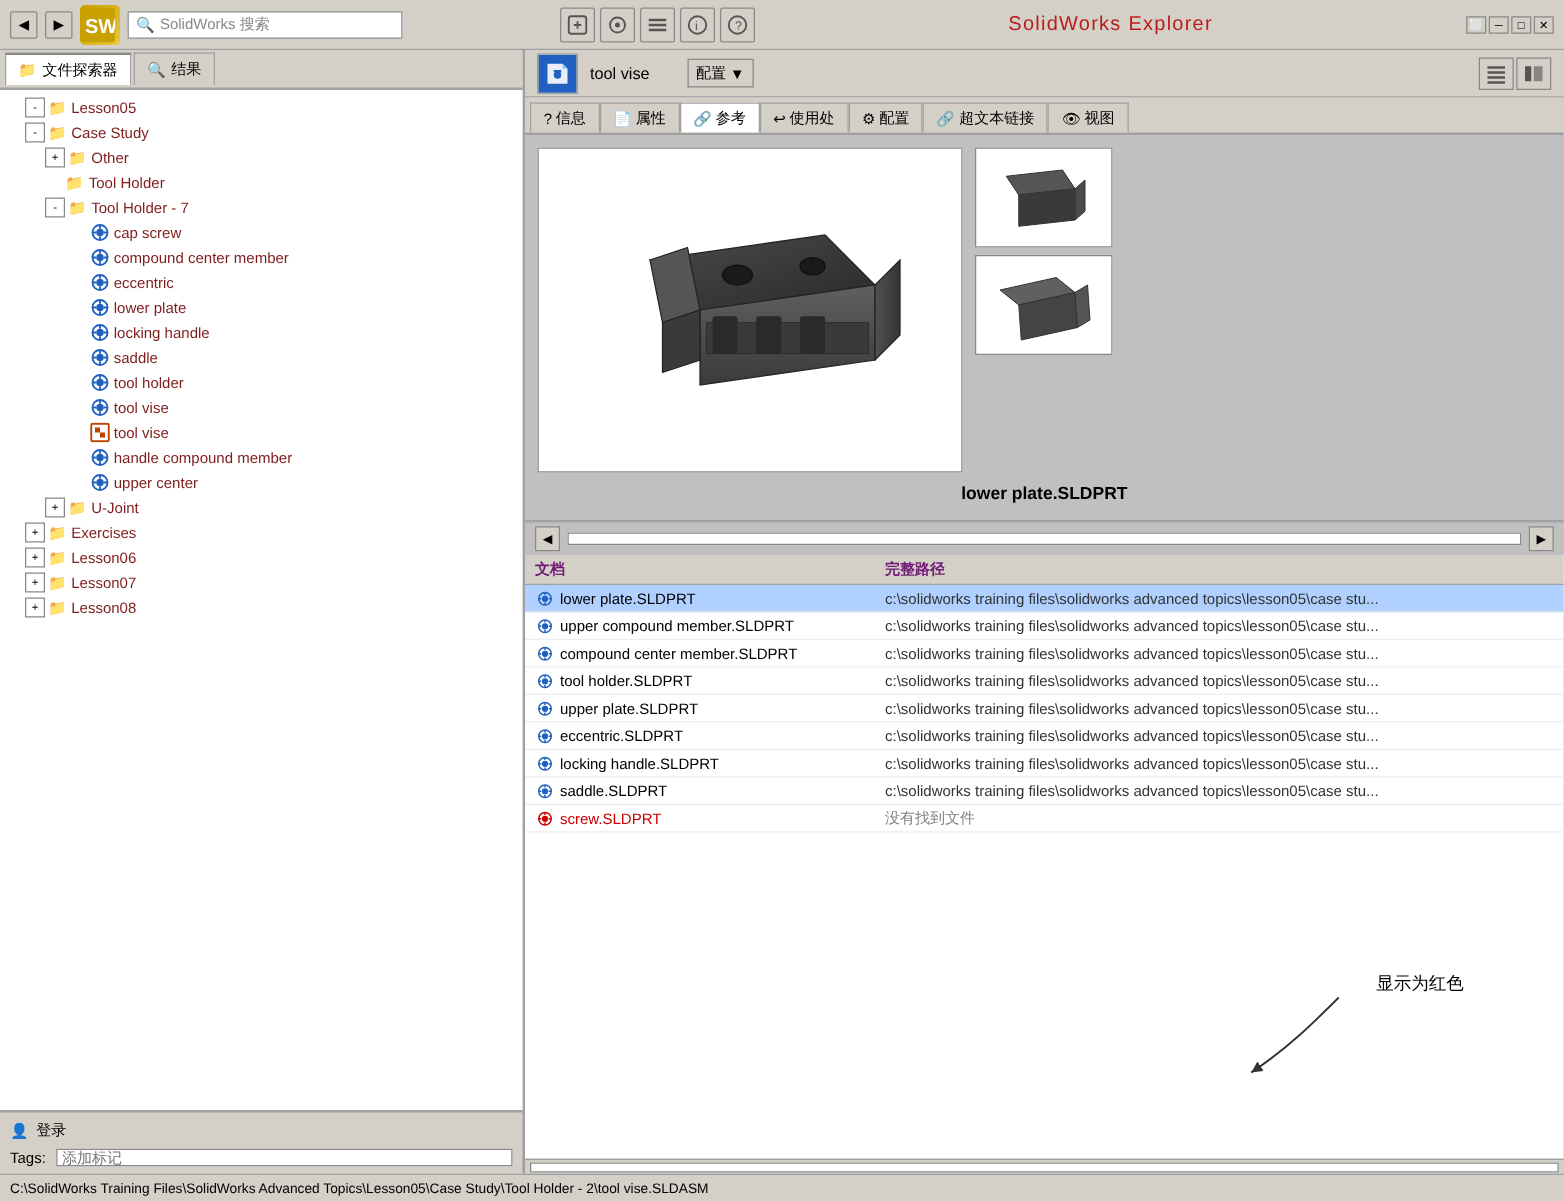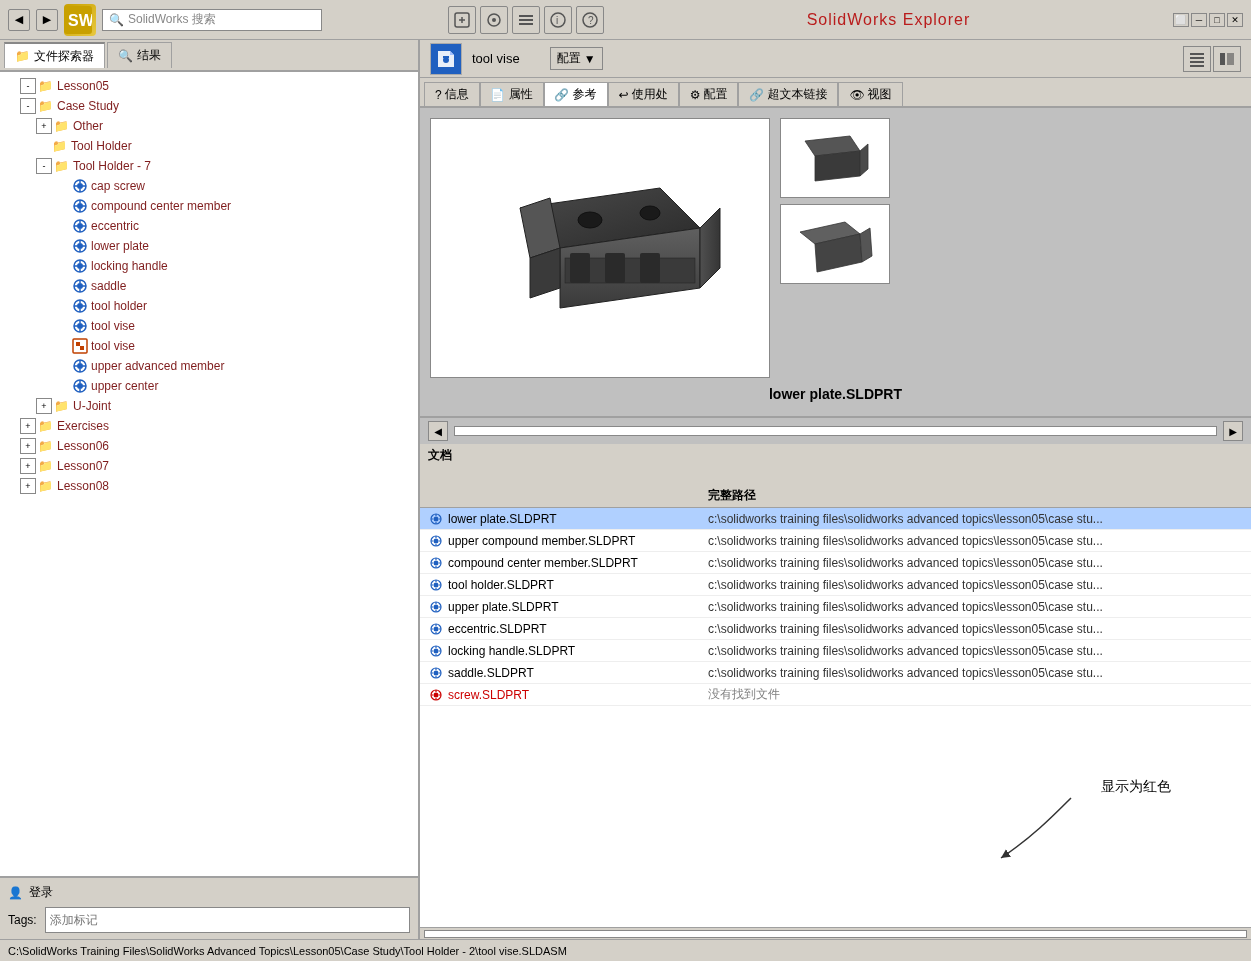--- a/index.html
+++ b/index.html
@@ -214,21 +214,21 @@
       gap: 6px;
       margin-bottom: 6px;
     }
     .tags-section {
       display: flex;
       align-items: center;
       gap: 8px;
     }
     .tags-input {
       flex: 1;
-      height: 26px;
+      height: 14px;
       border: 1px solid #888;
       padding: 0 4px;
       font-size: 12px;
       color: #888;
     }
 
     
     .status-bar {
       height: 22px;
       background: #d4d0c8;
@@ -408,28 +408,27 @@
     }
     .docs-header {
       display: flex;
       background: #d4d0c8;
       border-bottom: 1px solid #a0a0a0;
       padding: 3px 8px;
     }
     .docs-col-header {
       font-size: 12px;
       font-weight: bold;
-      color: #000000;
+      color: #701a75;
     }
     .docs-col-doc {
       width: 280px;
     }
     .docs-col-path {
       flex: 1;
-      margin-top: 40px;
     }
     .docs-row {
       display: flex;
       align-items: center;
       padding: 2px 8px;
       border-bottom: 1px solid #eee;
       min-height: 22px;
     }
     .docs-row.selected {
       background: #b0d0ff;
@@ -719,21 +718,21 @@
         <div class="tree-item">
           <span class="tree-indent" style="width:56px"></span>
           <span class="tree-spacer"></span>
           <span class="tree-icon">
             <svg width="16" height="16" viewBox="0 0 16 16">
               <circle cx="8" cy="8" r="6" fill="none" stroke="#2060c0" stroke-width="1.5"></circle>
               <circle cx="8" cy="8" r="3" fill="#2060c0"></circle>
               <path d="M8 2 L8 5 M8 11 L8 14 M2 8 L5 8 M11 8 L14 8" stroke="#2060c0" stroke-width="1.5"></path>
             </svg>
           </span>
-          <span class="tree-label">upper advanced member</span>
+          <span class="tree-label">handle compound member</span>
         </div>
 
         <div class="tree-item">
           <span class="tree-indent" style="width:56px"></span>
           <span class="tree-spacer"></span>
           <span class="tree-icon">
             <svg width="16" height="16" viewBox="0 0 16 16">
               <circle cx="8" cy="8" r="6" fill="none" stroke="#2060c0" stroke-width="1.5"></circle>
               <circle cx="8" cy="8" r="3" fill="#2060c0"></circle>
               <path d="M8 2 L8 5 M8 11 L8 14 M2 8 L5 8 M11 8 L14 8" stroke="#2060c0" stroke-width="1.5"></path>

